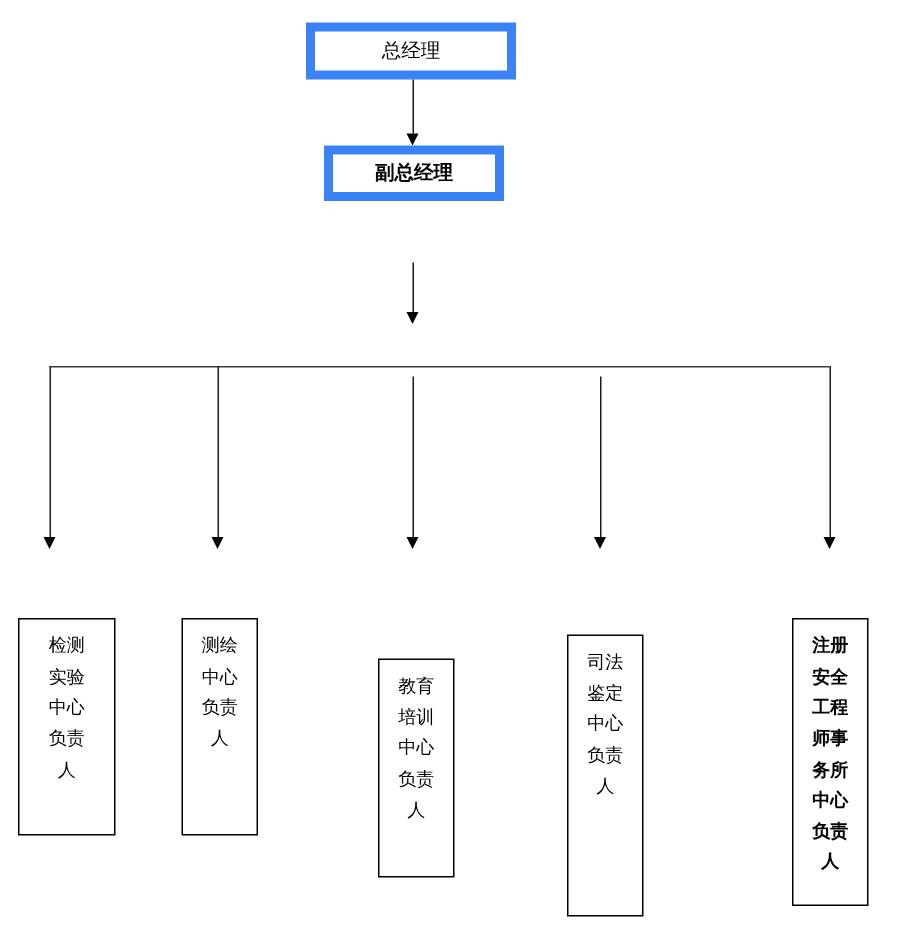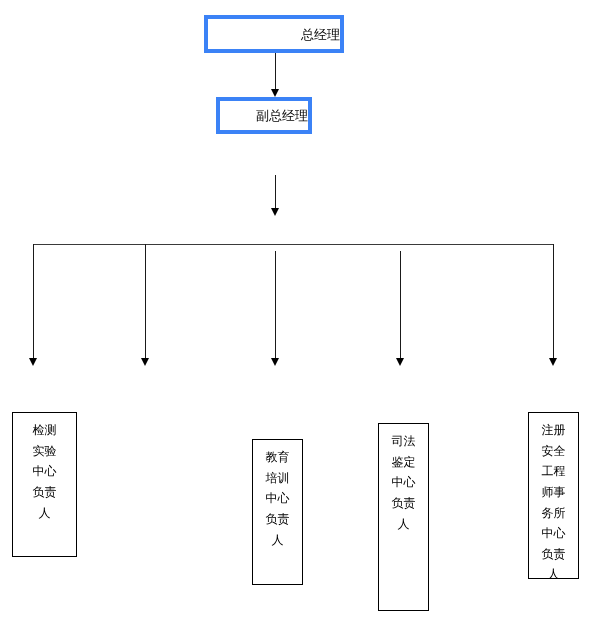--- a/index.html
+++ b/index.html
@@ -11,25 +11,25 @@
     position: relative;
     width: 611px;
     height: 621px;
     background: #ffffff;
     font-family: "DejaVu Sans", "Liberation Sans", sans-serif;
     overflow: hidden;
   }
   .node-box {
     position: absolute;
     box-sizing: border-box;
-    border: 4px solid #3b82f6;
+    border: 6px solid #3b82f6;
     background: #ffffff;
     display: flex;
     align-items: center;
-    justify-content: flex-end;
+    justify-content: center;
     overflow: hidden;
   }
   .node-label {
     font-size: 13px;
     color: #000000;
     line-height: 1.0;
     text-align: center;
     white-space: nowrap;
   }
   
@@ -77,21 +77,21 @@
 
 <div id="chart-canvas">
 
   <div class="node-box" id="box-general-manager" style="left:204px; top:15px; width:140px; height:38px;">
     <span class="node-label">总经理</span>
   </div>
 
   <div class="connector-v" style="left:275px; top:53px; height:36px;"></div>
   <div class="arrow-head" style="left:271px; top:89px;"></div>
 
-  <div class="node-box" id="box-deputy-general-manager" style="left:216px; top:97px; width:96px; height:37px;">
+  <div class="node-box" id="box-deputy-general-manager" style="left:216px; top:97px; width:120px; height:37px;font-weight:bold;">
     <span class="node-label">副总经理</span>
   </div>
 
   <div class="connector-v" style="left:275px; top:175px; height:33px;"></div>
   <div class="arrow-head" style="left:271px; top:208px;"></div>
 
   <div class="connector-h" style="left:33px; top:244px; width:520px;"></div>
 
   <div class="connector-v" style="left:33px; top:244px; height:114px;"></div>
   <div class="arrow-head" style="left:29px; top:358px;"></div>
@@ -105,26 +105,29 @@
   <div class="connector-v" style="left:400px; top:251px; height:107px;"></div>
   <div class="arrow-head" style="left:396px; top:358px;"></div>
 
   <div class="connector-v" style="left:553px; top:244px; height:114px;"></div>
   <div class="arrow-head" style="left:549px; top:358px;"></div>
 
   <div class="leaf-box" id="box-testing-lab-center" style="left:12px; top:412px; width:65px; height:145px;">
     <span class="leaf-label">检测实验中心负责人</span>
   </div>
 
+  <div class="leaf-box" id="box-surveying-center" style="left:121px; top:412px; width:51px; height:145px;">
+    <span class="leaf-label">测绘中心负责人</span>
+  </div>
 
   <div class="leaf-box" id="box-education-training-center" style="left:252px; top:439px; width:51px; height:146px;">
     <span class="leaf-label">教育培训中心负责人</span>
   </div>
 
   <div class="leaf-box" id="box-judicial-appraisal-center" style="left:378px; top:423px; width:51px; height:188px;">
     <span class="leaf-label">司法鉴定中心负责人</span>
   </div>
 
-  <div class="leaf-box" id="box-registered-safety-engineer-office" style="left:528px; top:412px; width:51px; height:167px;">
+  <div class="leaf-box" id="box-registered-safety-engineer-office" style="left:528px; top:412px; width:51px; height:192px;font-weight:bold;">
     <span class="leaf-label">注册安全工程师事务所中心负责人</span>
   </div>
 
 </div>
 
 </body></html>

